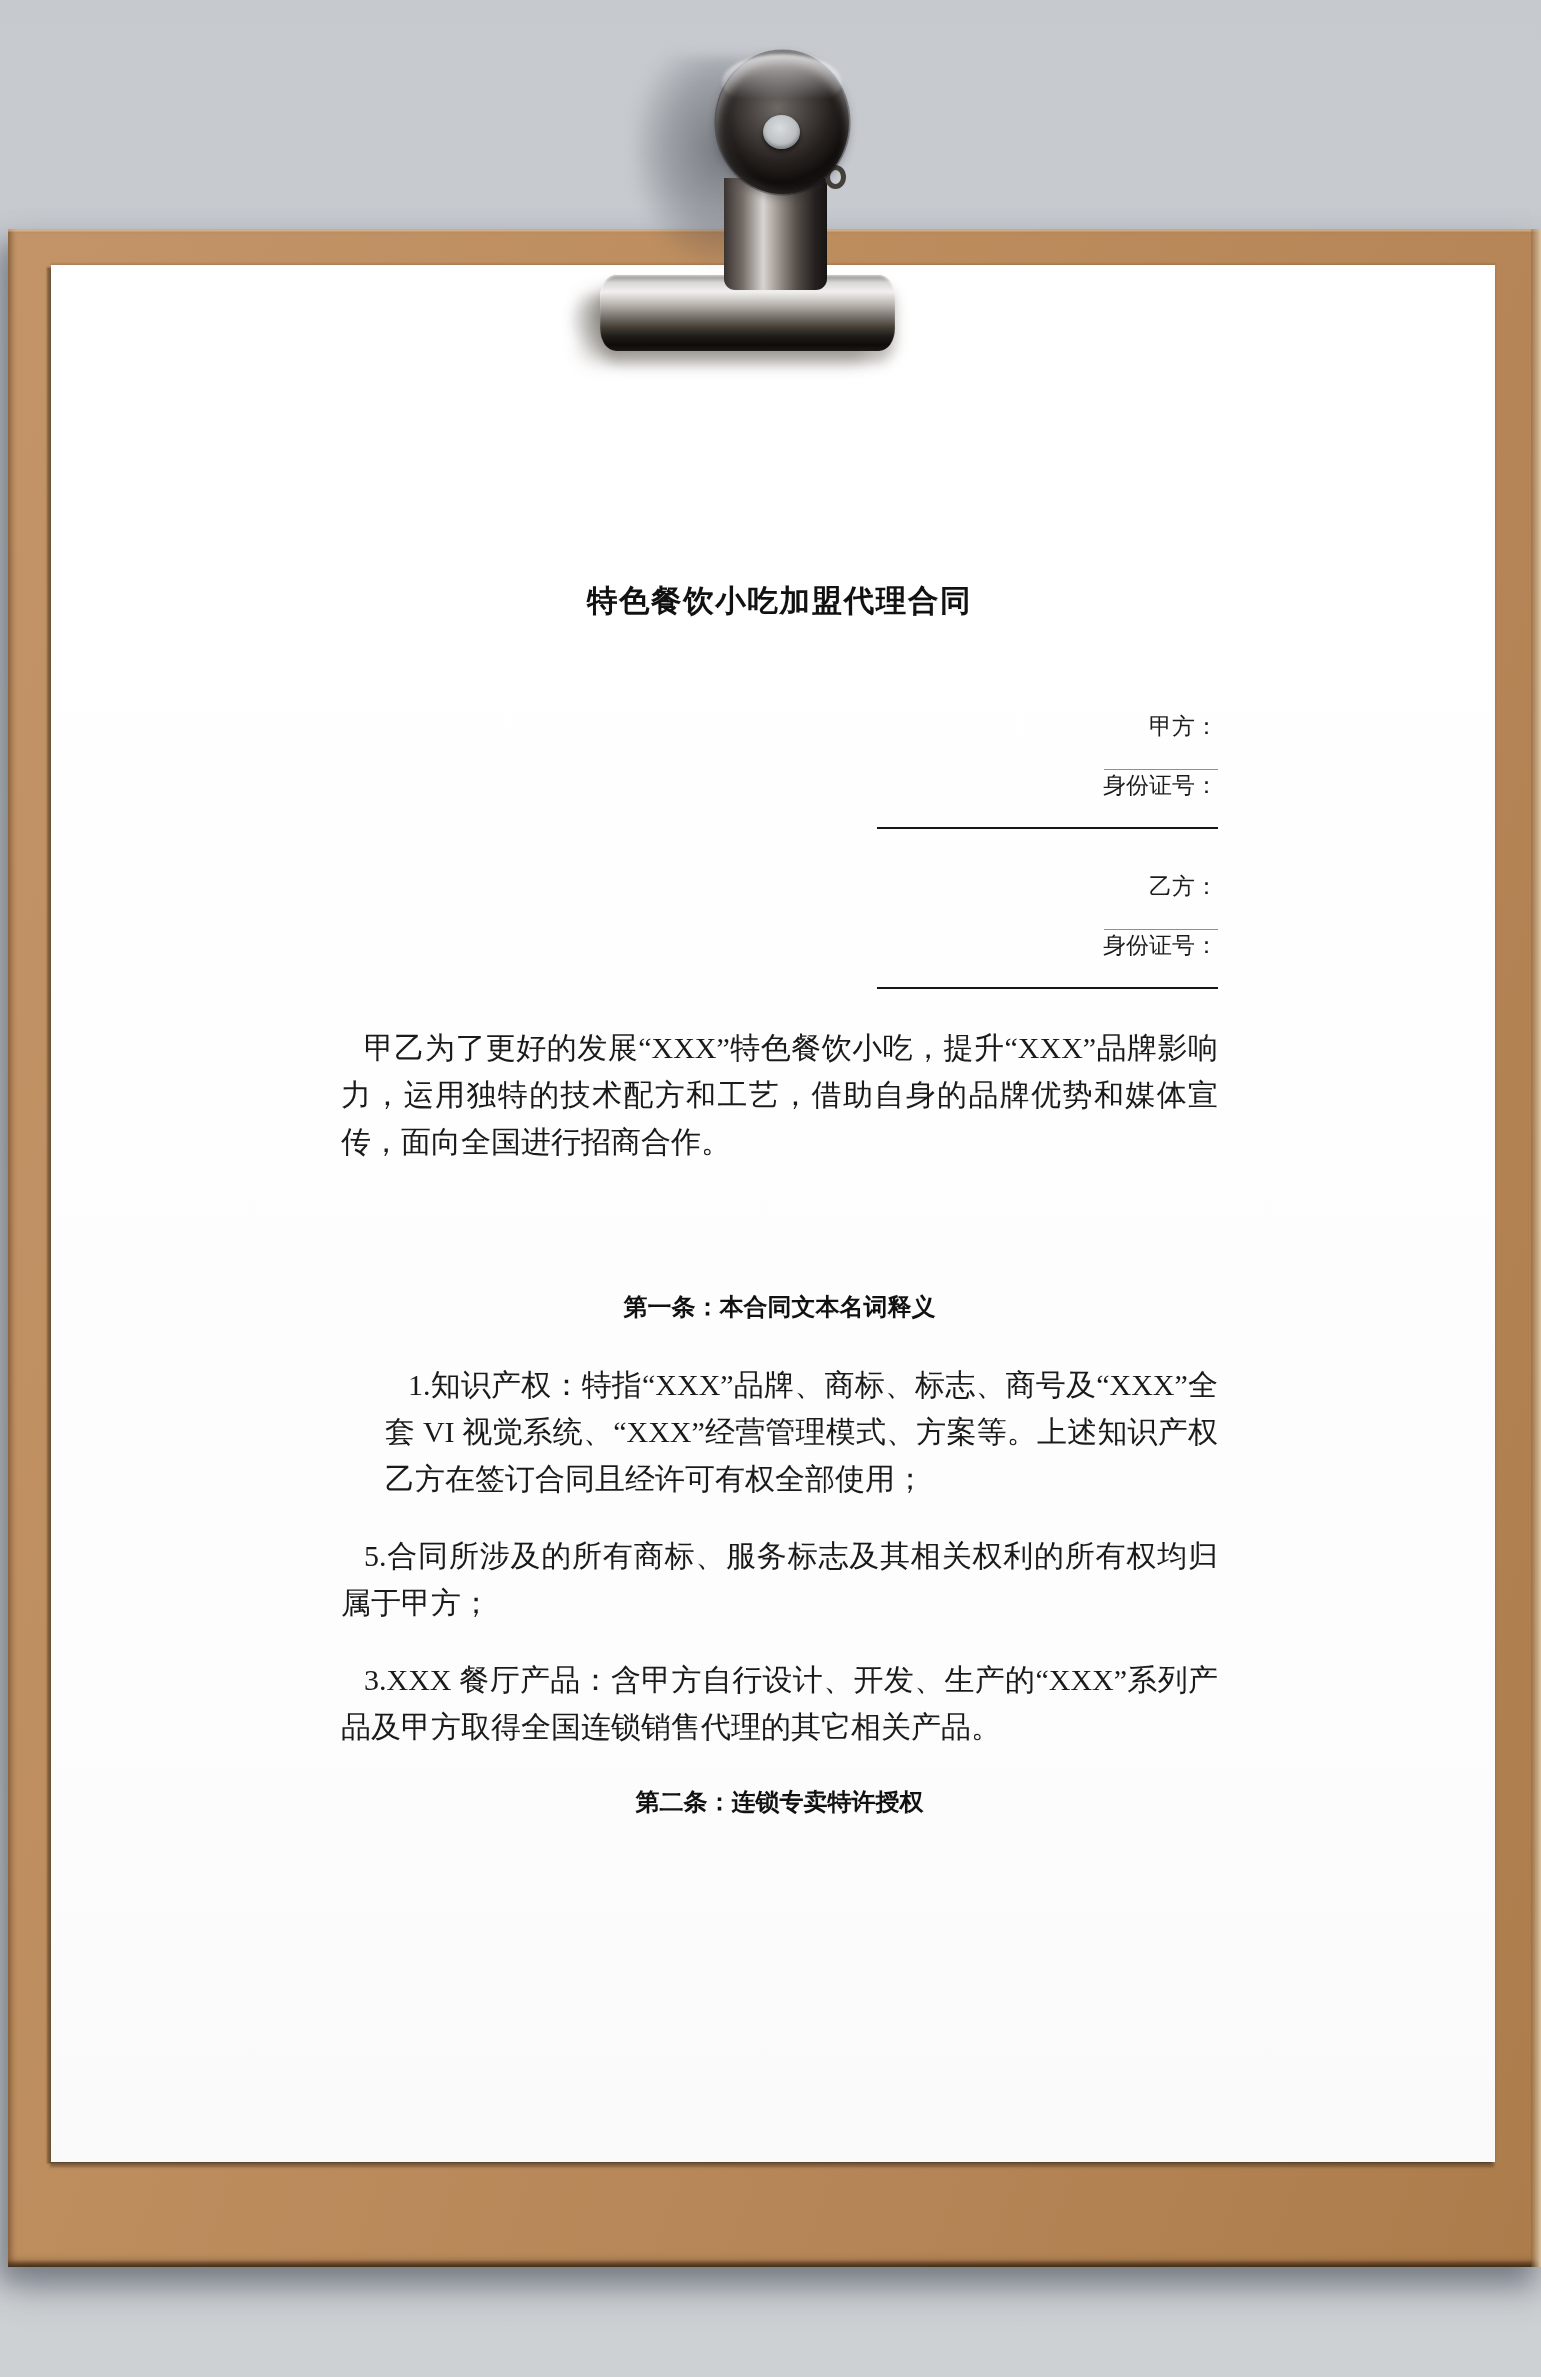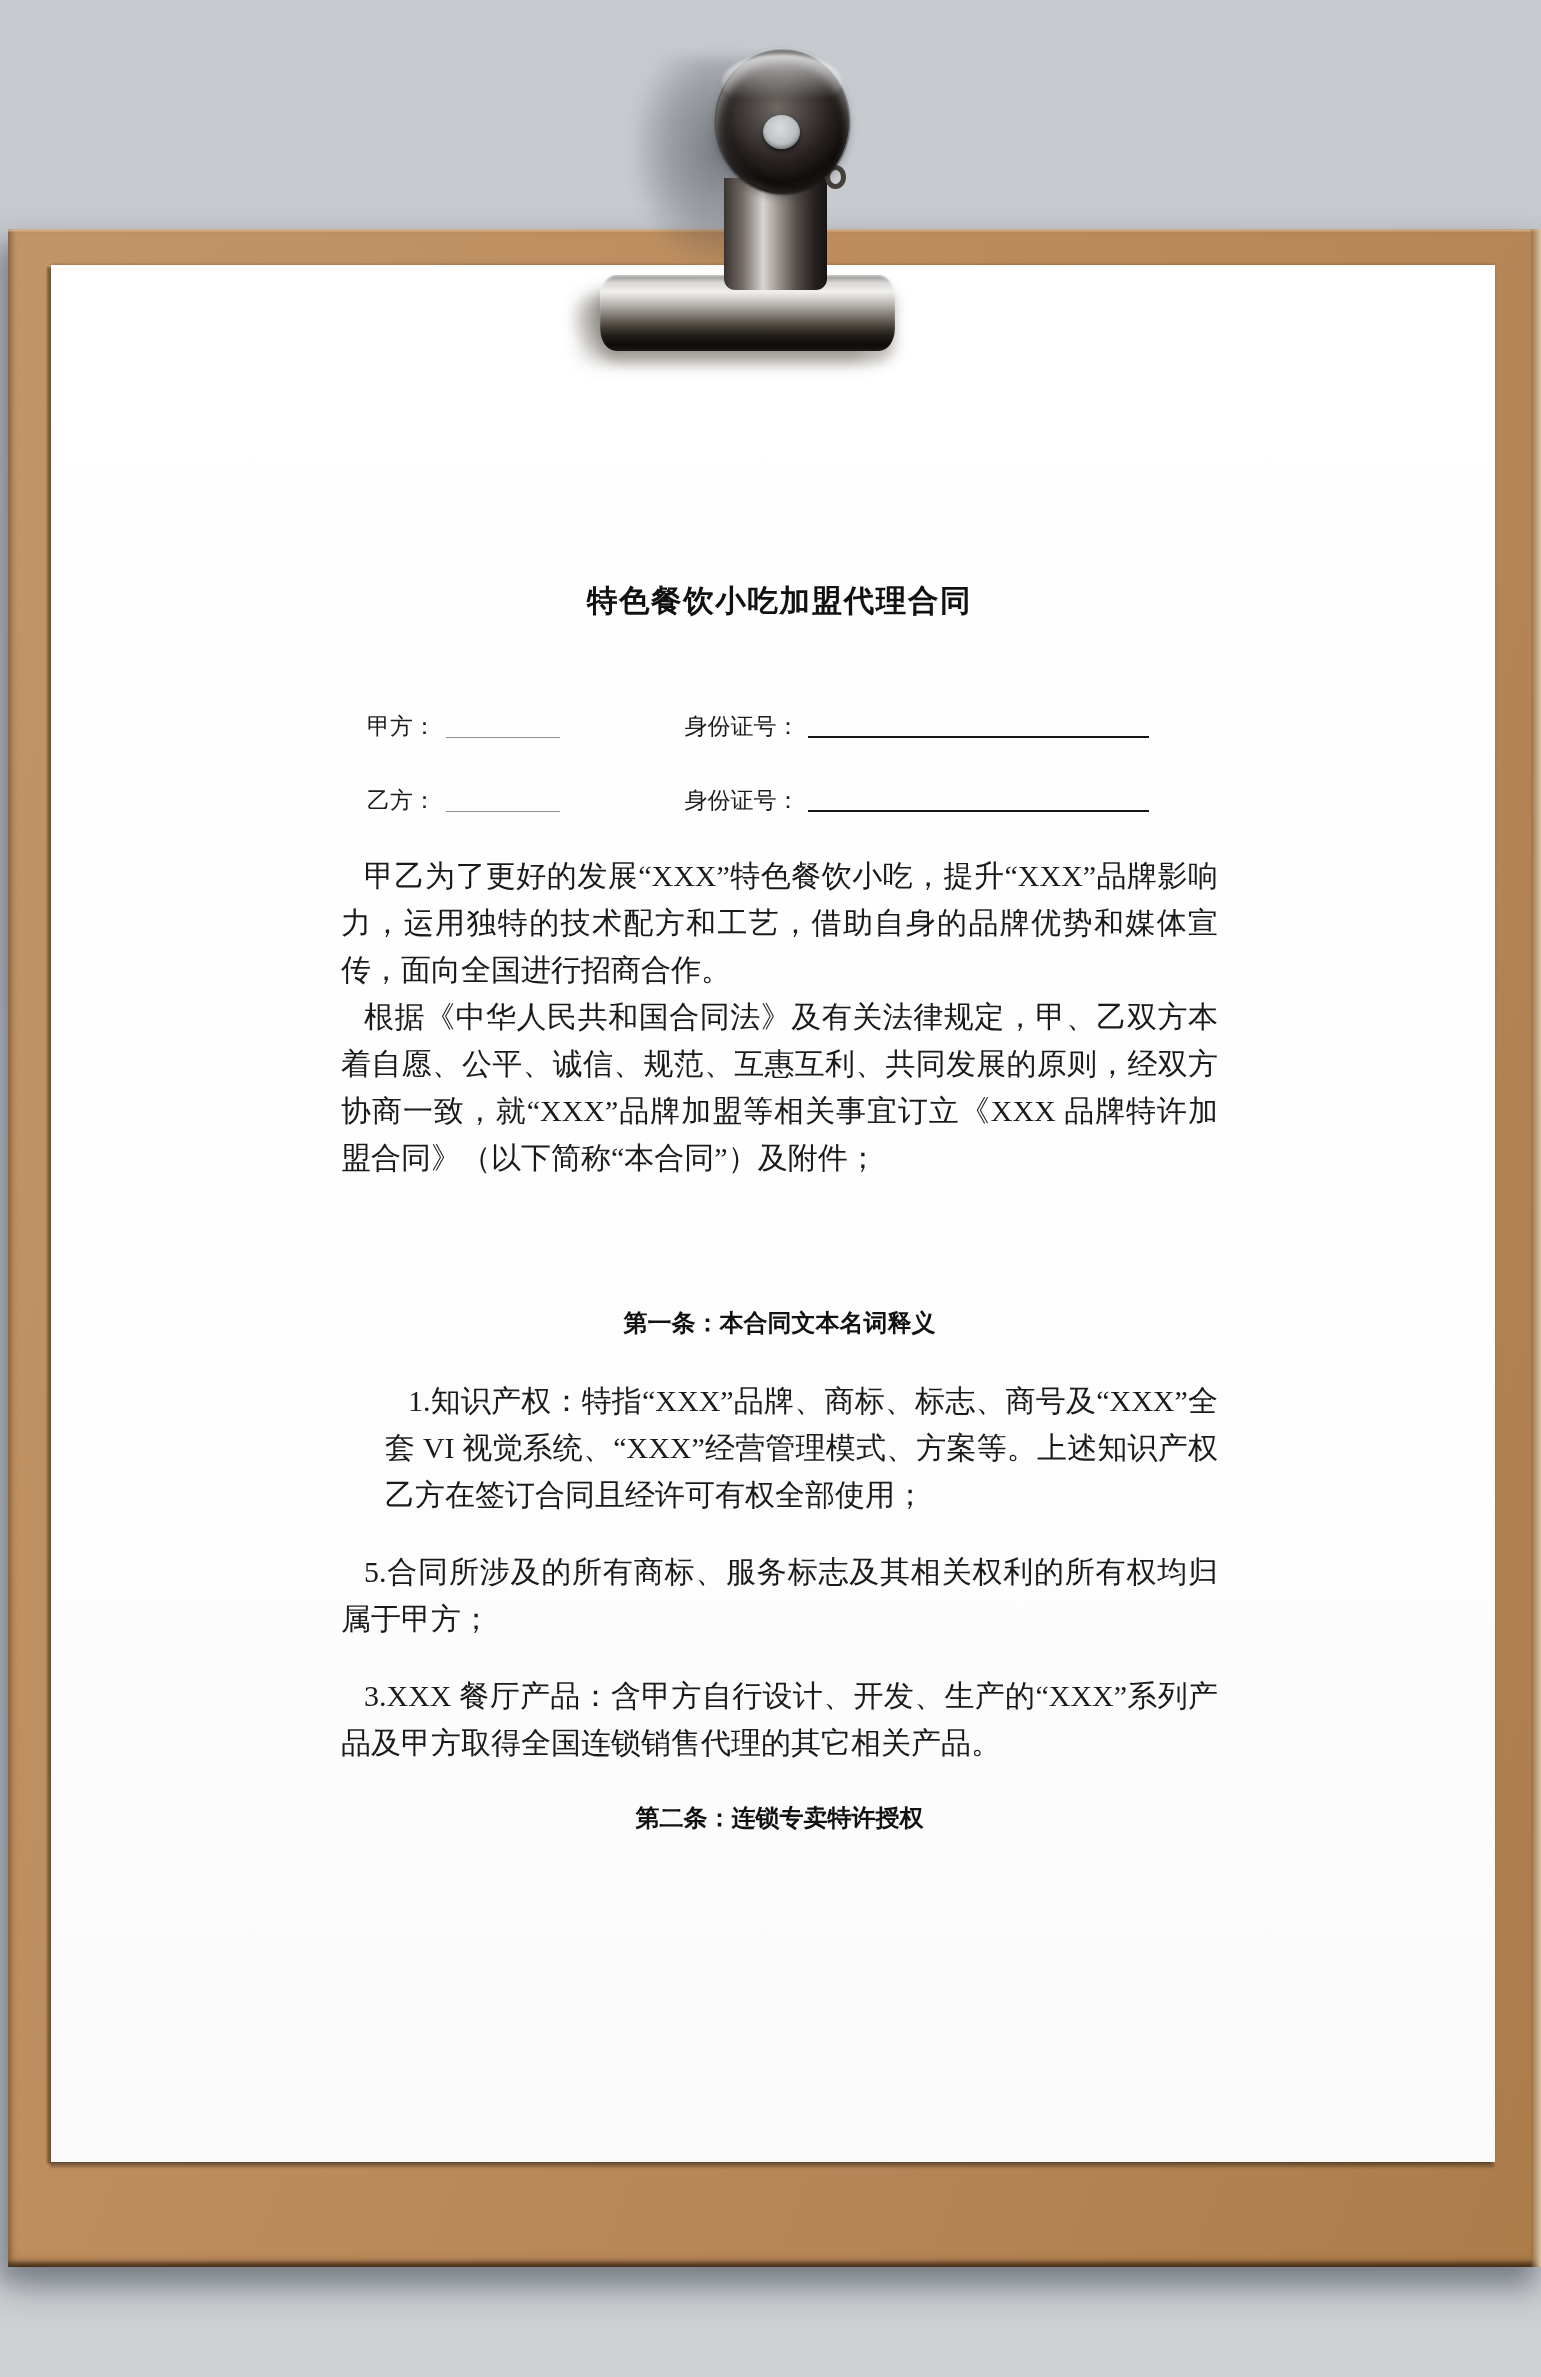--- a/index.html
+++ b/index.html
@@ -54,24 +54,25 @@
   .doc-title {
     font-family: "Liberation Sans", "DejaVu Sans", sans-serif;
     font-weight: 700;
     font-size: 30.5px; line-height: 39px;
     text-align: center;
     letter-spacing: 1.6px;
     color: #111;
   }
 
   .party-row {
-    display: flex; align-items: flex-start;
+    display: flex; align-items: flex-end;
     font-size: 23px; line-height: 32px;
     padding-left: 26px;
     white-space: nowrap;
+    flex-direction: column;
   }
   .party-row.first  { margin-top: 91px; }
   .party-row.second { margin-top: 42px; }
   .blank { display: inline-block; height: 27px; }
   .blank.short { width: 114px; margin-left: 9.6px; border-bottom: 1.6px solid #8f8f8f; }
   .blank.long  { width: 341px; margin-left: 8px; border-bottom: 2.4px solid #161616; }
   .id-label { margin-left: 125px; }
 
   .para {
     font-size: 30px; line-height: 47px;
@@ -177,21 +178,20 @@
         </div>
 
         <div class="party-row second">
           <span class="p-label">乙方：</span>
           <span class="blank short"></span>
           <span class="p-label id-label">身份证号：</span>
           <span class="blank long"></span>
         </div>
 
         <p class="para pre1">甲乙为了更好的发展“XXX”特色餐饮小吃，提升“XXX”品牌影响力，运用独特的技术配方和工艺，借助自身的品牌优势和媒体宣传，面向全国进行招商合作。</p>
-        <p class="para pre3">根据《中华人民共和国合同法》及有关法律规定，甲、乙双方本着自愿、公平、诚信、规范、互惠互利、共同发展的原则，经双方协商一致，就“XXX”品牌加盟等相关事宜订立《XXX 品牌特许加盟合同》（以下简称“本合同”）及附件；</p>
 
         <h2 class="sec-heading sec1">第一条：本合同文本名词释义</h2>
         <p class="para item1">1.知识产权：特指“XXX”品牌、商标、标志、商号及“XXX”全套 VI 视觉系统、“XXX”经营管理模式、方案等。上述知识产权乙方在签订合同且经许可有权全部使用；</p>
         <p class="para item2">5.合同所涉及的所有商标、服务标志及其相关权利的所有权均归属于甲方；</p>
         <p class="para item3">3.XXX 餐厅产品：含甲方自行设计、开发、生产的“XXX”系列产品及甲方取得全国连锁销售代理的其它相关产品。</p>
 
         <h2 class="sec-heading sec2">第二条：连锁专卖特许授权</h2>
 
       </div>
     </div>

